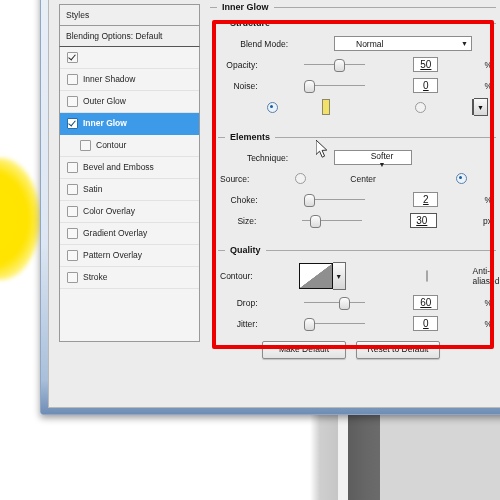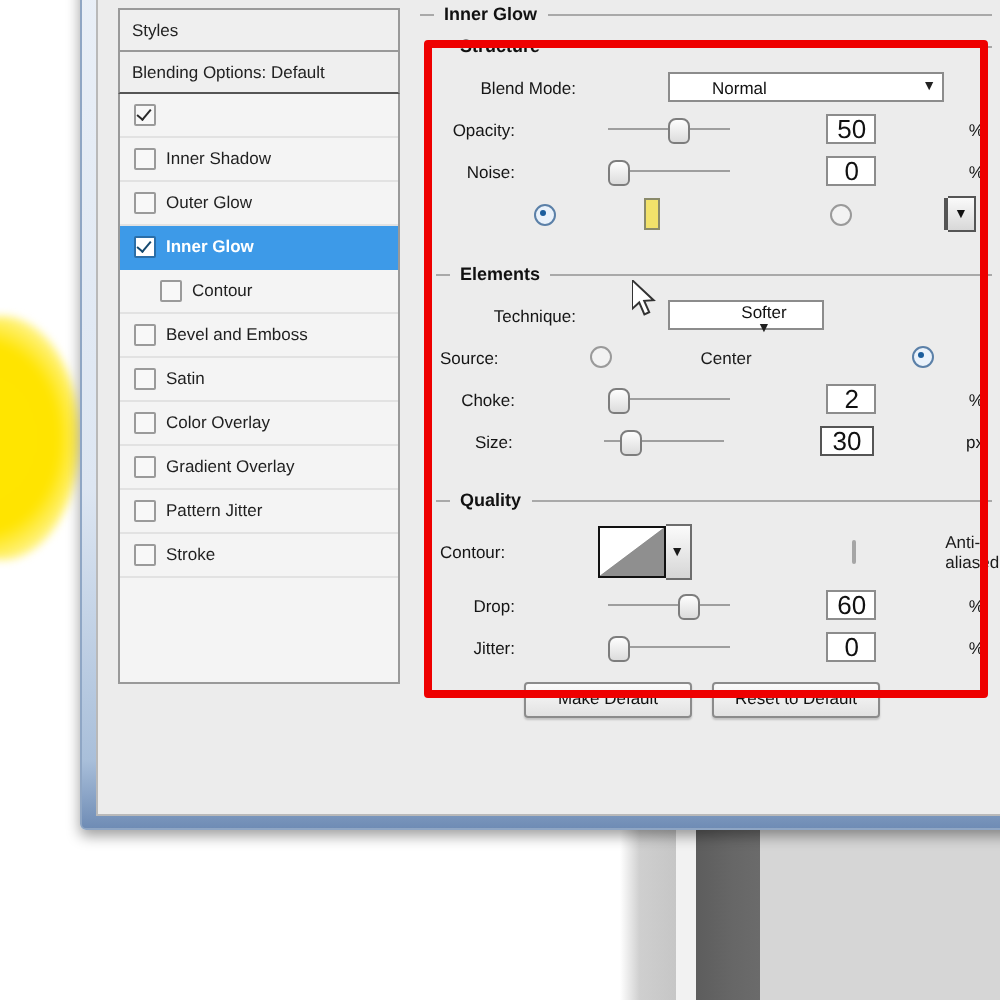--- a/index.html
+++ b/index.html
@@ -85,21 +85,21 @@
   .combo .caret{font-size:7px;color:#222;line-height:1;}
   .slider{position:relative;height:13px;display:flex;align-items:center;}
   .slider .track{height:1px;background:#9e9e9e;width:100%;}
   .slider .knob{
     position:absolute;top:1px;width:9px;height:11px;
     background:linear-gradient(to bottom,#fdfdfd,#dcdcdc);
     border:1px solid #7d7d7d;border-radius:4px 4px 3px 3px;
   }
   .numbox{
     width:42px;height:13px;background:#ffffff;border:1px solid #8c8c8c;
-    font-size:13px;text-align:center;line-height:13px;color:#111;margin-left:8px;
+    font-size:10px;text-align:center;line-height:13px;color:#111;margin-left:8px;text-decoration:underline;
   }
   .unit{font-size:8.5px;margin-left:6px;color:#151515;}
   .radio{
     width:9px;height:9px;border-radius:50%;border:1px solid #9a9a9a;
     background:#f2f2f2;margin-right:4px;position:relative;flex:0 0 auto;
   }
   .radio.on{background:#eaf2fb;border-color:#5b80a8;}
   .radio.on:after{
     content:"";position:absolute;left:2px;top:2px;width:3px;height:3px;
     border-radius:50%;background:#1b5e9e;
@@ -195,21 +195,21 @@
       <div class="style-row">
         <span class="chk"></span>
         <span>Color Overlay</span>
       </div>
       <div class="style-row">
         <span class="chk"></span>
         <span>Gradient Overlay</span>
       </div>
       <div class="style-row">
         <span class="chk"></span>
-        <span>Pattern Jitter</span>
+        <span>Pattern Overlay</span>
       </div>
       <div class="style-row">
         <span class="chk"></span>
         <span>Stroke</span>
       </div>
     </div>
 </div>
 
 <div id="settings">
 

